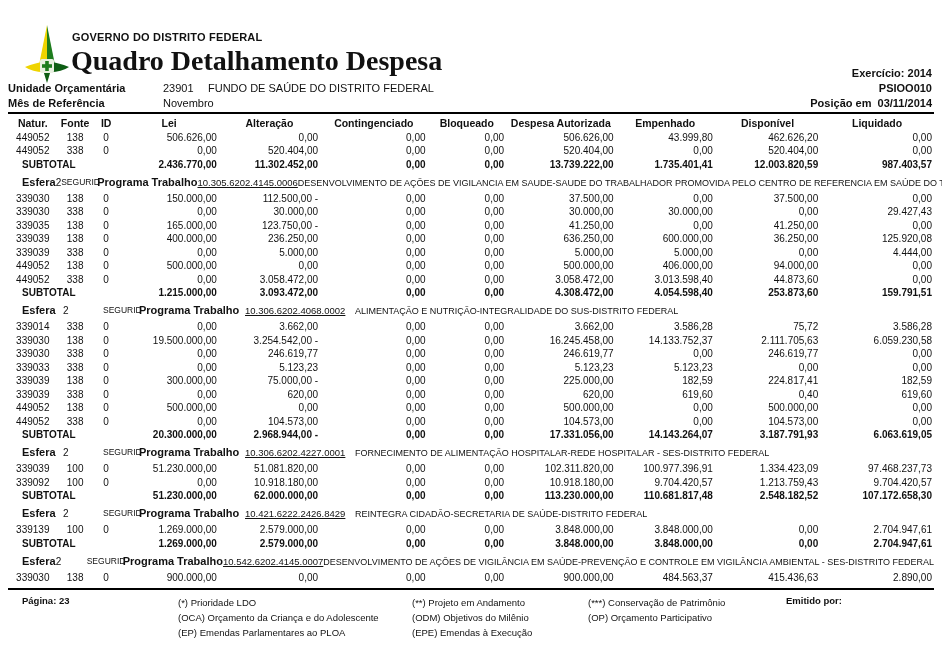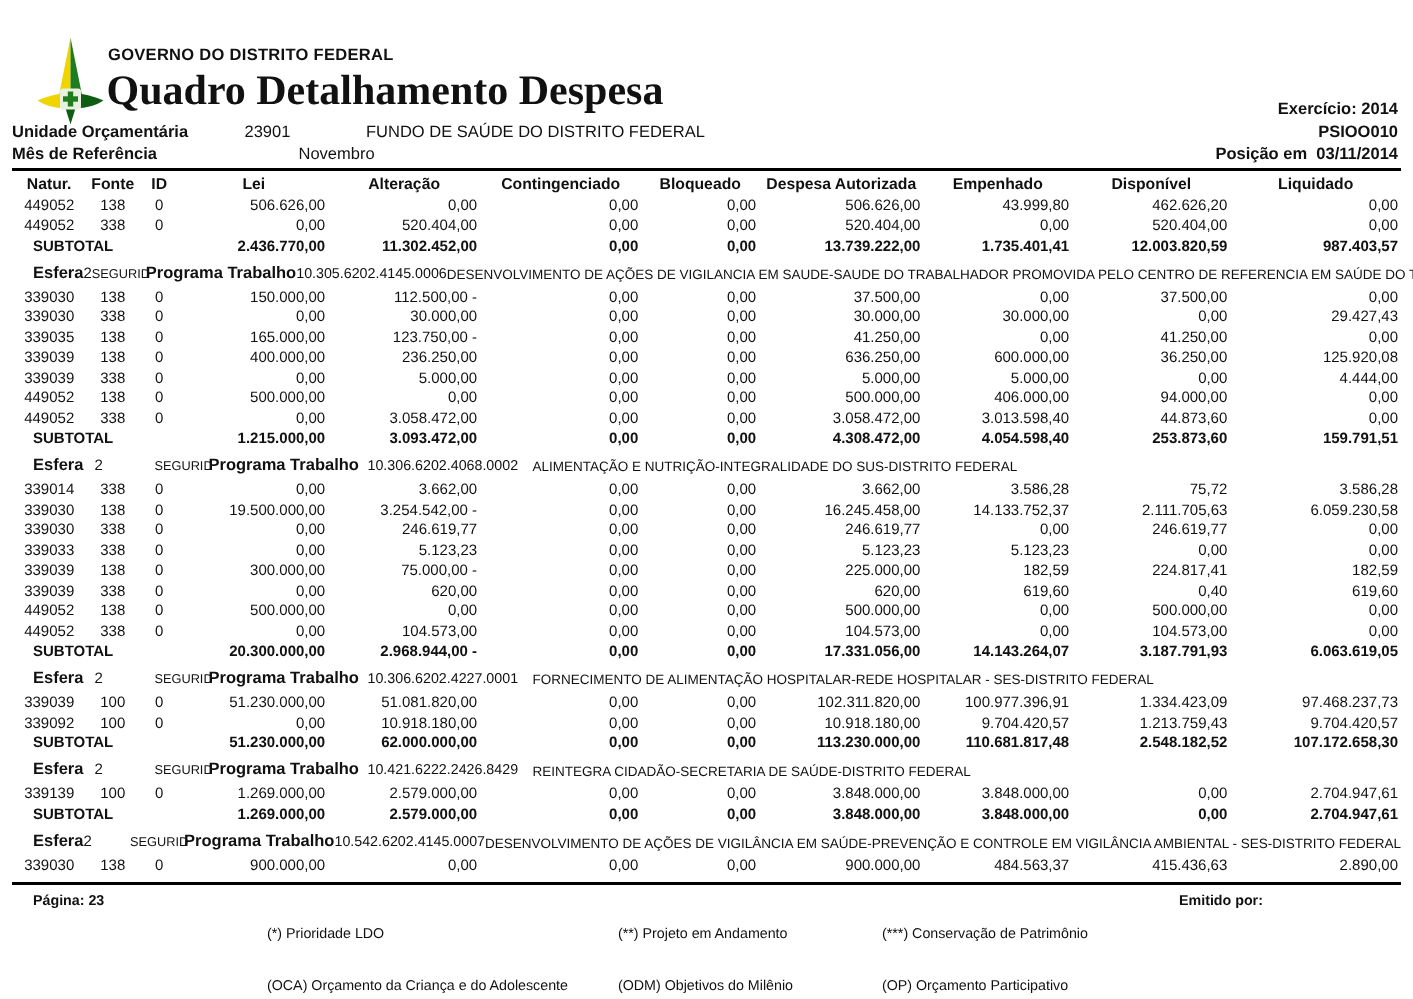--- a/index.html
+++ b/index.html
@@ -12,21 +12,21 @@
 
   
   .logo { position:absolute; left:24px; top:25px; width:46px; height:58px; }
   .org-name { position:absolute; left:72px; top:31px; font-size:11px; font-weight:bold; letter-spacing:.2px; }
   .report-title { position:absolute; left:71px; top:45px; font-family:"Liberation Serif", serif; font-weight:bold; font-size:28px; }
   .exercicio { position:absolute; right:10px; top:67px; font-size:11px; font-weight:bold; }
   .meta { position:absolute; left:8px; right:10px; top:81px; font-size:11px; }
   .meta-row { display:flex; height:15px; line-height:15px; }
   .meta-label { width:155px; font-weight:bold; }
   .meta-code { width:45px; }
-  .meta-name { flex:1;margin-left:36px; }
+  .meta-name { flex:1; }
   .meta-right { text-align:right; white-space:nowrap; }
   .b { font-weight:bold; }
   .divider { position:absolute; left:8px; right:8px; top:112px; height:2px; background:#000; }
 
   
   .table-wrap { position:absolute; left:8px; right:8px; top:115px; }
   table { width:100%; border-collapse:collapse; table-layout:fixed; }
   th { font-size:10.5px; font-weight:bold; text-align:center; padding:2px 2px 1px; white-space:nowrap; }
   td { font-size:10px; padding:1.5px 2px .5px; line-height:11.5px; white-space:nowrap; }
   td.c0, td.c1, td.c2 { text-align:center; }
@@ -34,28 +34,28 @@
   tr[data-name="subtotal-row"] td { font-weight:bold; }
   td.subl { text-align:left; padding-left:14px; font-weight:bold; }
 
   
   tr[data-name="esfera-row"] td { padding:4px 0 3px; }
   .esfera { display:flex; align-items:flex-end; }
   .esf-label  { font-weight:bold; font-size:11px; margin-left:14px; width:41px; }
   .esf-num    { font-size:10px; width:40px; padding-top:0px; }
   .esf-regime { font-size:8.5px; width:36px; padding-top:2px; }
   .esf-pt     { font-weight:bold; font-size:11px; width:106px; }
-  .esf-code   { font-size:9.5px; width:110px; padding-top:1px; }
+  .esf-code   { font-size:9.5px; width:110px; padding-top:1px;text-decoration:underline; }
   .esf-desc   { flex:1; font-size:9px; line-height:10.5px; padding-top:1px; }
 
   
   .footer { position:absolute; left:8px; right:8px; top:588px; height:70px; border-top:2px solid #000; font-size:9.5px; }
   .f-page { position:absolute; left:14px; top:5px; font-weight:bold; }
   .f-col  { position:absolute; top:5px; }
-  .f-col div { height:15px; line-height:15px;margin-top:20px; }
+  .f-col div { height:15px; line-height:15px; }
   #leg1 { left:170px; }
   #leg2 { left:404px; }
   #leg3 { left:580px; }
   .f-emit { position:absolute; left:778px; top:5px; font-weight:bold; }
 </style>
 </head>
 <body>
 
 <div class="page" data-name="report-page">
 

